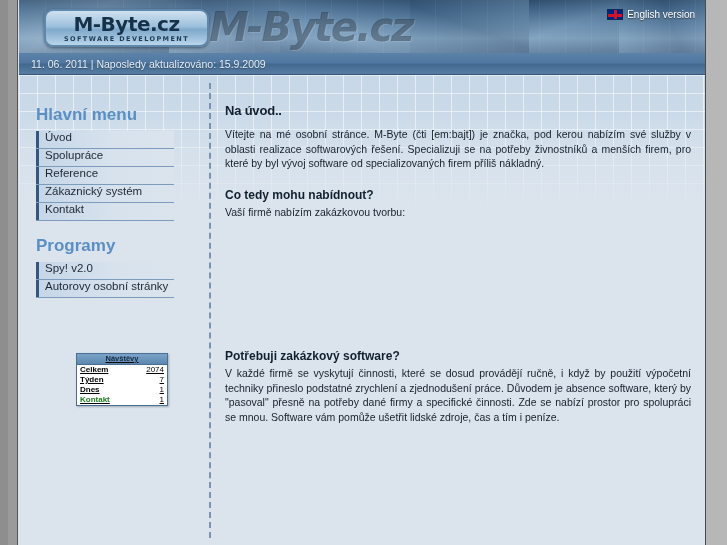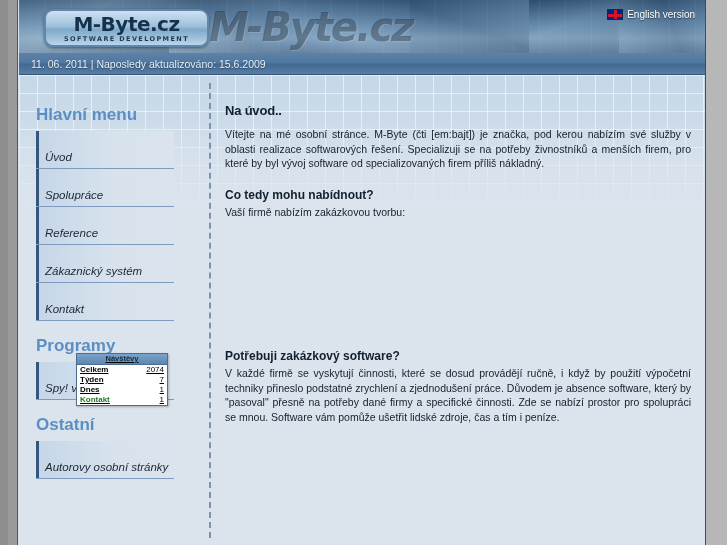--- a/index.html
+++ b/index.html
@@ -193,26 +193,25 @@
     font-family: "Liberation Sans", sans-serif;
   }
   #menu-programy-head { margin-top: 15px; }
   #menu-ostatni-head  { margin-top: 15px; }
 
   .sb-list { list-style: none; width: 138px; }
   .sb-item {
     position: relative;
     font-size: 11.5px;
     color: #1d2733;
-    padding: 20px 4px 4px 9px;
+    padding: 0 4px 4px 9px;
     border-bottom: 1px solid #7d9cbd;
     background: linear-gradient(to right, #c5d6e8 0%, #d7e2ed 55%, #dbe4ed 100%);
     cursor: pointer;
     line-height: 13px;
-    font-style: italic;
   }
   .sb-item::before {
     content: "";
     position: absolute;
     left: 0; top: 0; bottom: 0;
     width: 3px;
     background: #35567f;
   }
 
   
@@ -322,42 +321,41 @@
       <span id="logo-sub">SOFTWARE DEVELOPMENT</span>
     </div>
 
     <div id="lang-link">
       <span id="flag-icon"></span>
       <span id="lang-label">English version</span>
     </div>
   </div>
 
   <div id="datebar">
-    <span id="datebar-text">11. 06. 2011 | Naposledy aktualizováno: 15.6.2009</span>
+    <span id="datebar-text">11. 06. 2011 | Naposledy aktualizováno: 15.9.2009</span>
   </div>
 
   <div id="content">
 
     <div id="sidebar">
 
       <div class="sb-head">Hlavní menu</div>
       <ul class="sb-list">
         <li class="sb-item">Úvod</li>
         <li class="sb-item">Spolupráce</li>
         <li class="sb-item">Reference</li>
         <li class="sb-item">Zákaznický systém</li>
         <li class="sb-item">Kontakt</li>
       </ul>
 
       <div class="sb-head" id="menu-programy-head">Programy</div>
       <ul class="sb-list">
         <li class="sb-item">Spy! v2.0</li>
       </ul>
 
-      <div class="sb-head" id="menu-ostatni-head">Ostatní</div>
       <ul class="sb-list">
         <li class="sb-item">Autorovy osobní stránky</li>
       </ul>
 
       <div id="counter-box">
         <div id="counter-title">Návštěvy</div>
         <div id="counter-body">
           <div id="counter-watermark">TGPLIST</div>
           <div class="counter-row">
             <span class="cl">Celkem</span>

